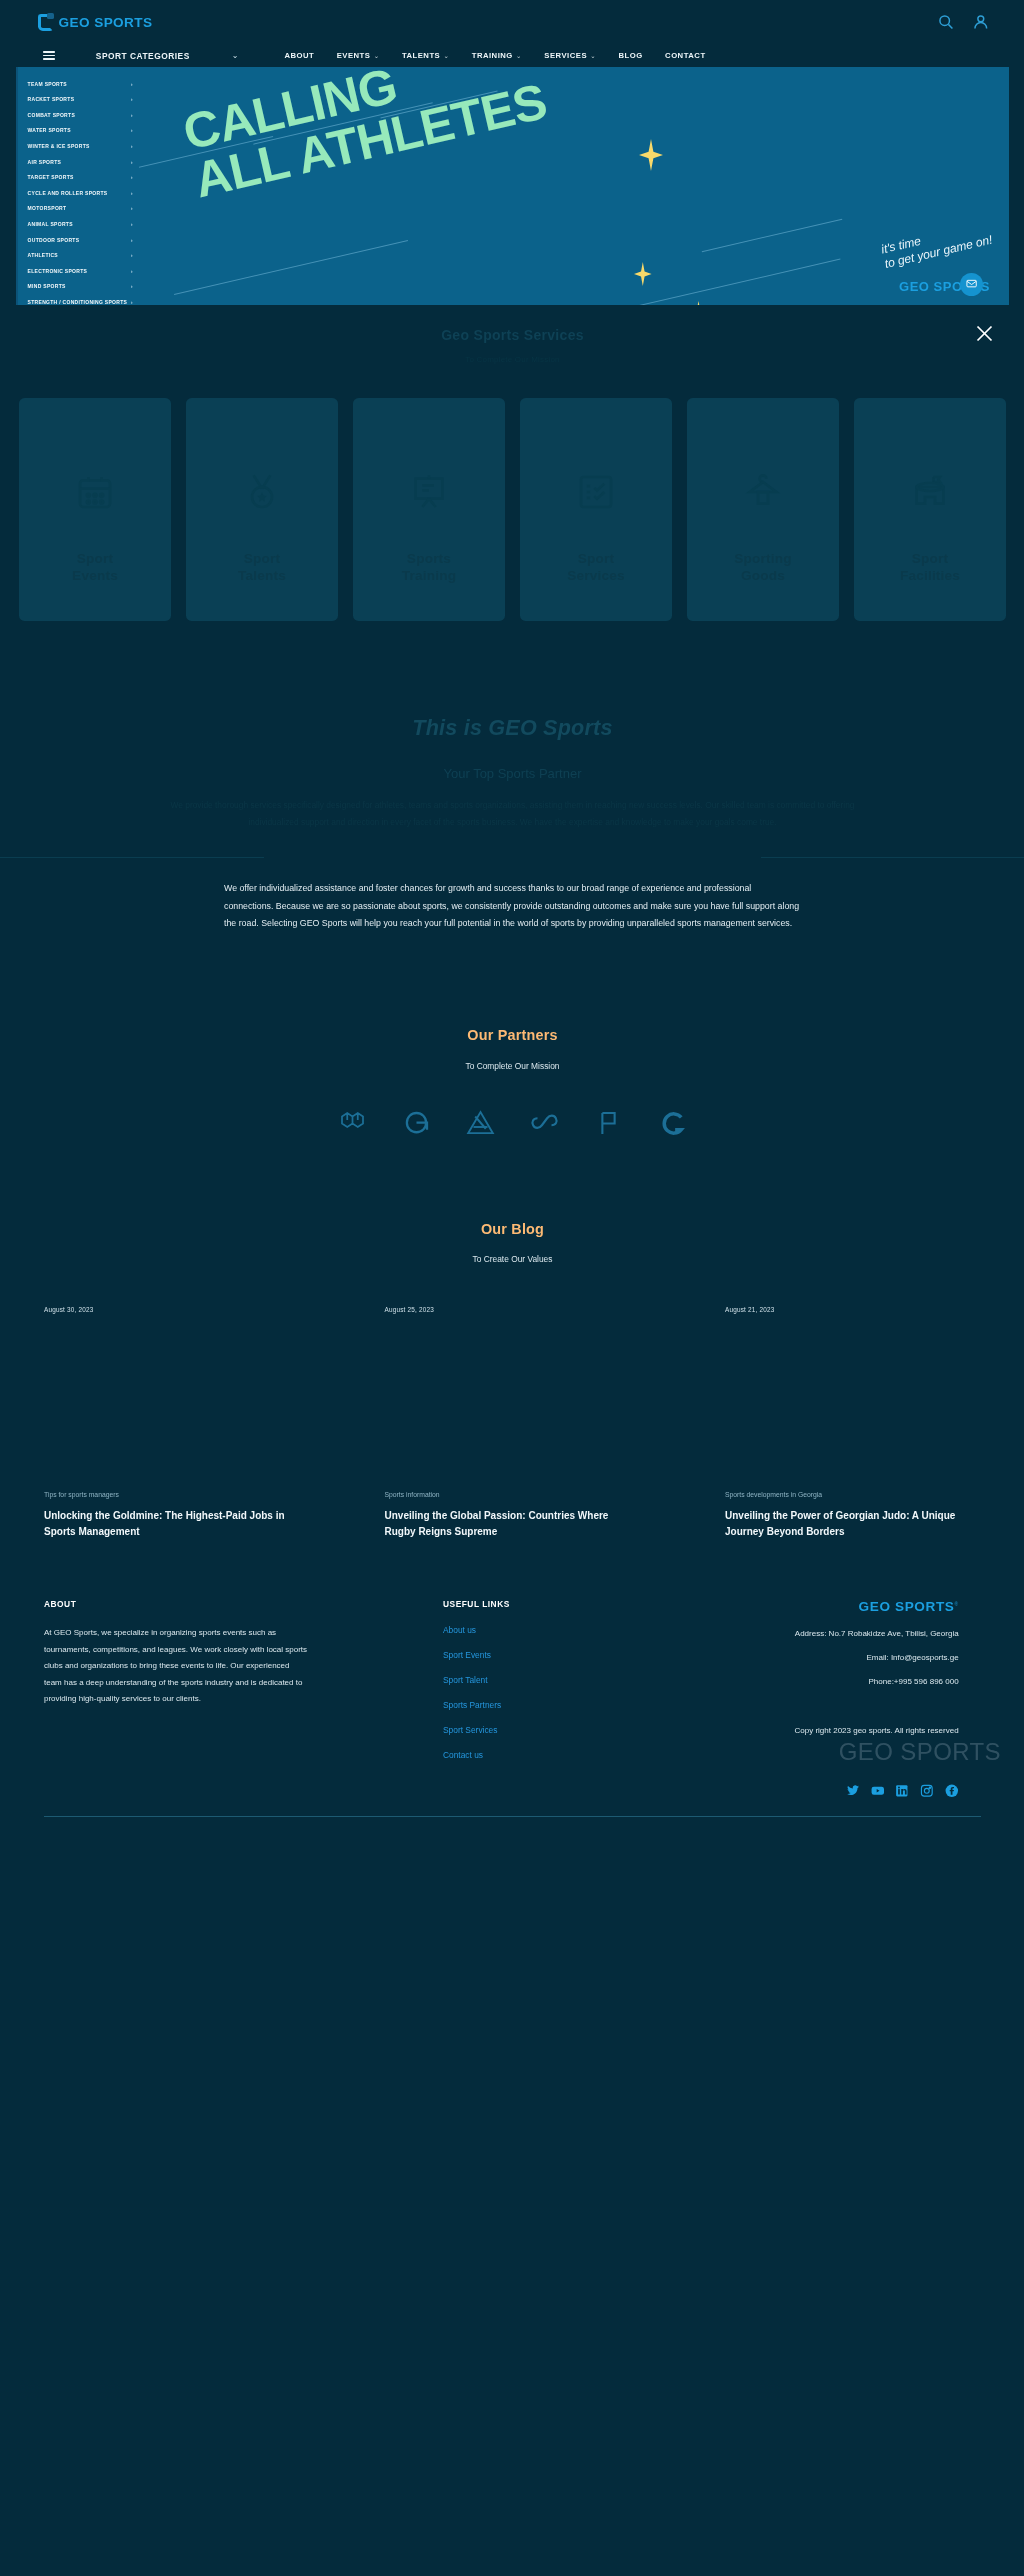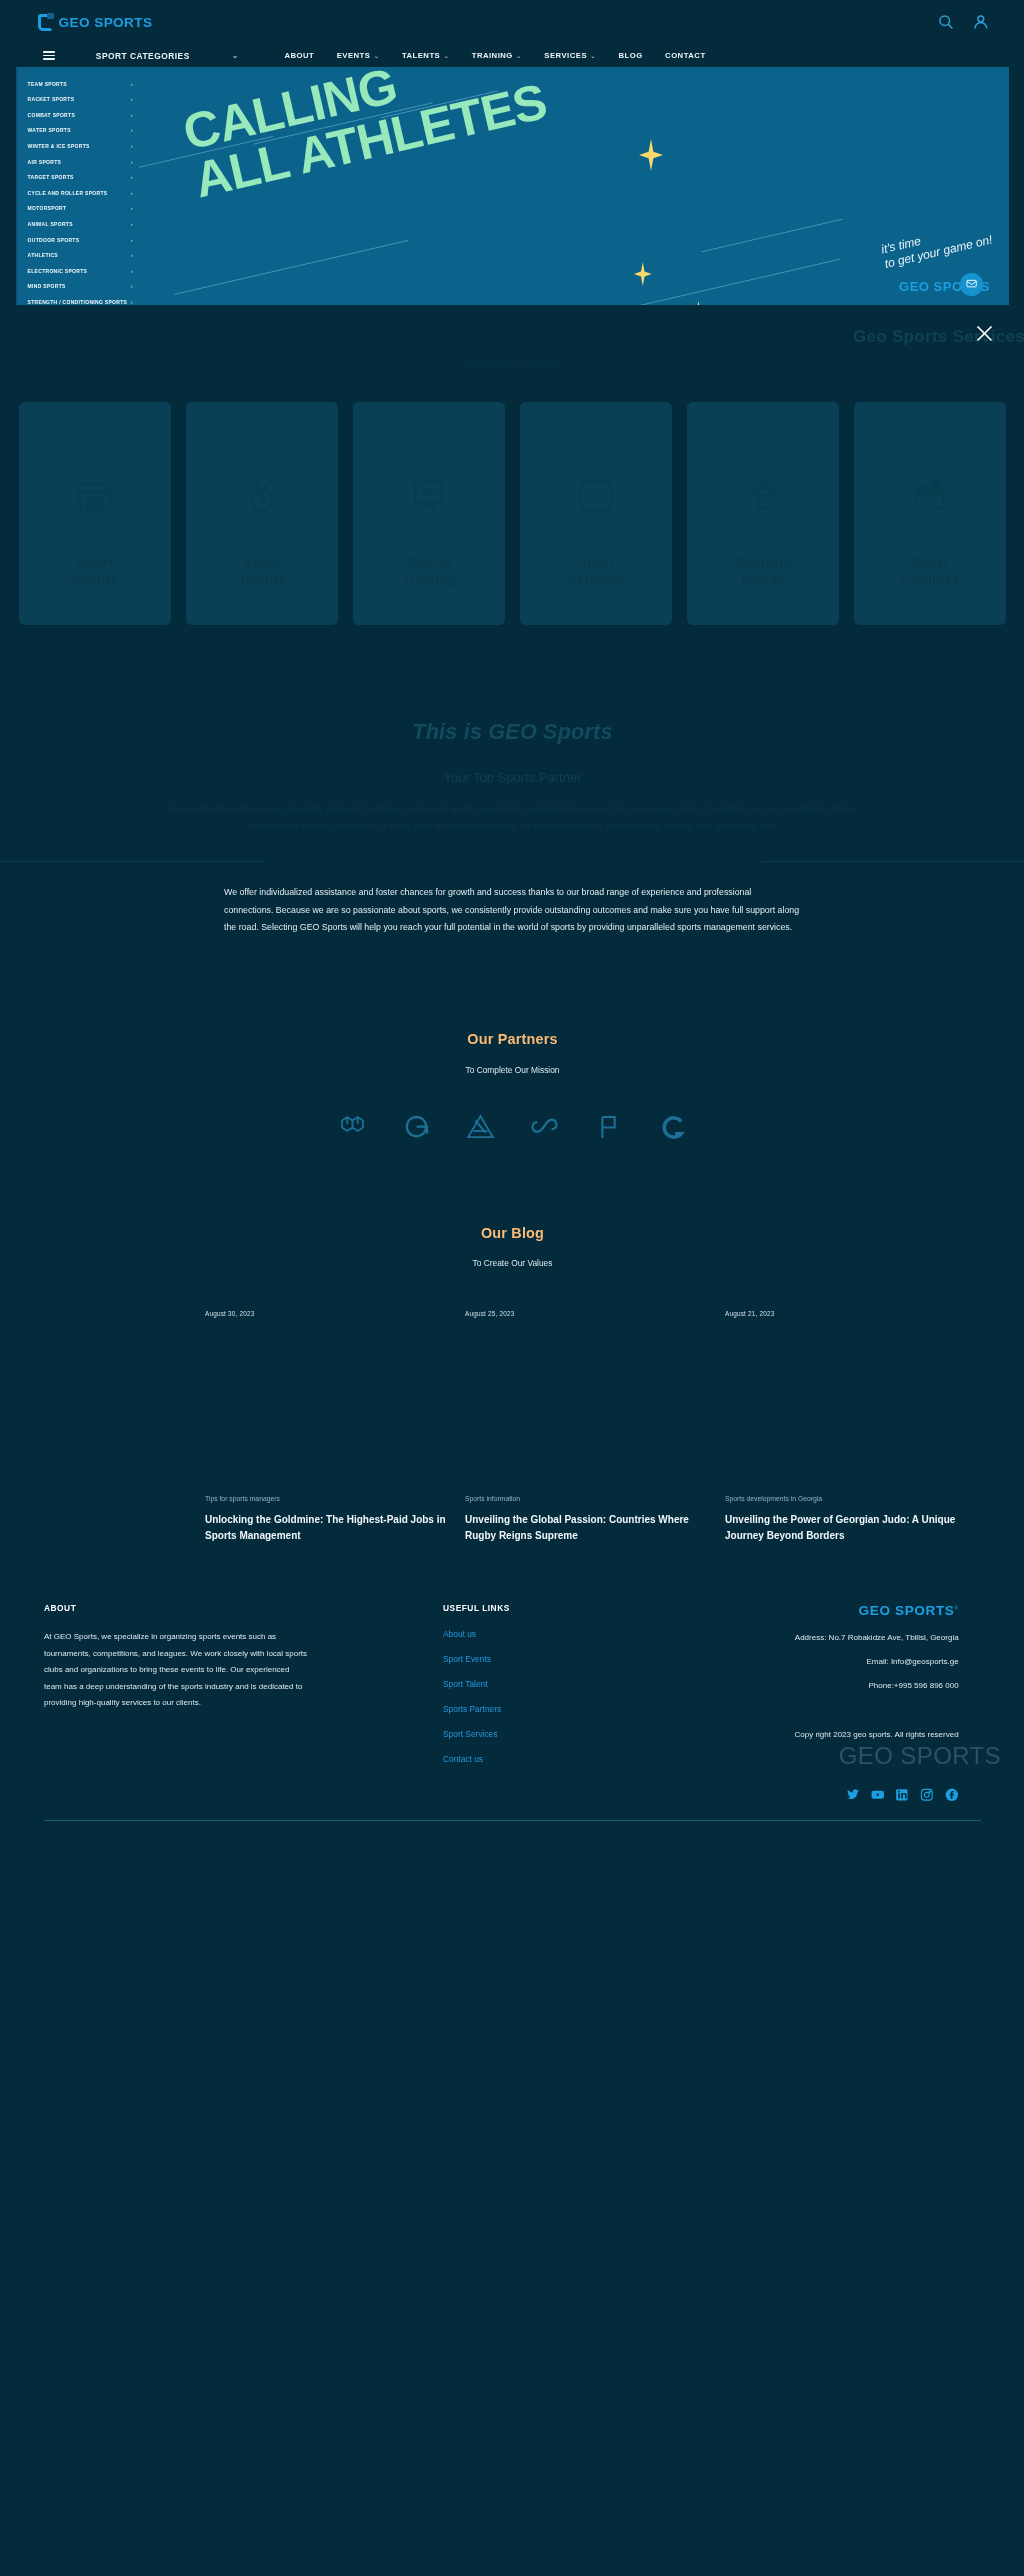--- a/index.html
+++ b/index.html
@@ -117,21 +117,21 @@
     position: absolute; right: 42px; top: 273px;
     width: 23px; height: 23px; border-radius: 50%;
     background: #1593cf; display: flex; align-items: center; justify-content: center;
     cursor: pointer; z-index: 9;
   }
   .mail-fab svg { width: 11.2px; height: 11.2px; }
 
   
   .services-sec { position: relative; padding-top: 22.4px; }
   .sec-title-dim {
-    text-align: right; font-size: 17px; font-weight: bold;
+    text-align: center; font-size: 14px; font-weight: bold;
     color: #0e4155; letter-spacing: 0.3px;
   }
   .sec-sub-dim {
     text-align: center; font-size: 8px; margin-top: 11.2px;
     color: #073444; letter-spacing: 0.2px;
   }
   .close-x {
     position: absolute; right: 30px; top: 17.6px;
     width: 21px; height: 21px; cursor: pointer; color: #ffffff;
   }
@@ -177,21 +177,21 @@
     display: flex; justify-content: center; align-items: center; gap: 29px;
     margin-top: 35px;
   }
   .partner-logo { width: 35px; height: 35px; color: #1c6f97; }
   .partner-logo svg { width: 100%; height: 100%; display: block; }
 
   
   .blog-sec { margin-top: 80px; }
   .blog-head { text-align: center; }
   .blog-grid {
-    display: flex; gap: 4px; justify-content: flex-end;
+    display: flex; gap: 16px; justify-content: space-between;
     padding: 0 44px; margin-top: 42px;
   }
   .blog-col { width: 256px; }
   .blog-date { font-size: 6.4px; color: #cfe0e8; letter-spacing: 0.2px; }
   .blog-thumb { height: 128px; margin-top: 22.4px; }
   .blog-cat { font-size: 6.8px; color: #8fb4c4; margin-top: 27px; }
   .blog-title {
     font-size: 10px; font-weight: bold; line-height: 1.62; color: #f2f8fb;
     margin-top: 10.4px; cursor: pointer;
   }

